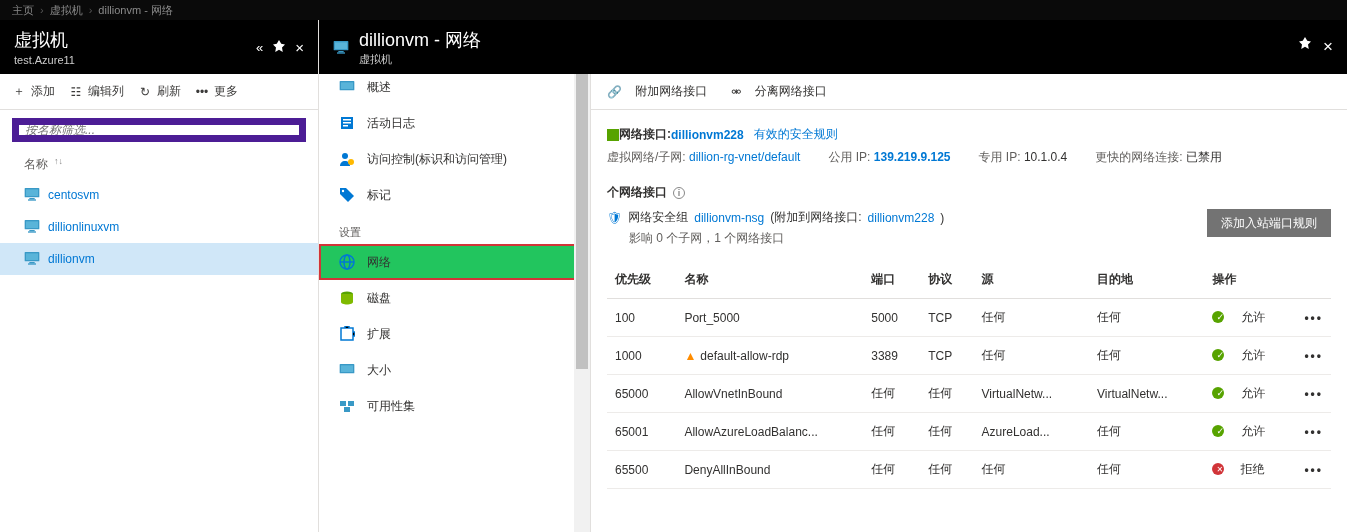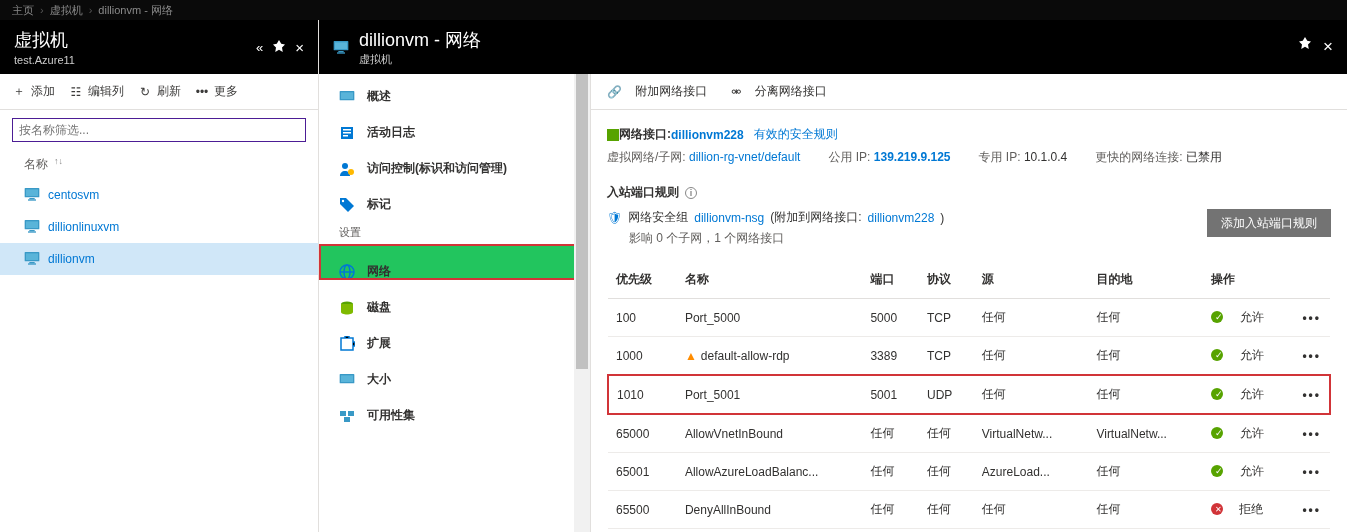--- a/index.html
+++ b/index.html
@@ -20,41 +20,41 @@
   .bladeA-title { font-size: 18px; font-weight: 400; }
   .bladeA-sub { font-size: 11px; color: #ccc; margin-top: 2px; }
   .bladeA-hdr-right { margin-left: auto; display: flex; gap: 10px; align-items: center; color: #fff; }
   .bladeA-hdr-right svg { fill: #fff; }
 
   .toolbar { height: 36px; border-bottom: 1px solid #e1dfdd; display: flex; align-items: center; gap: 14px; padding: 0 12px; color: #3b3a39; }
   .toolbar-item { display: flex; align-items: center; gap: 5px; cursor: pointer; }
   .toolbar-item .ic { width: 14px; height: 14px; display: inline-flex; align-items: center; justify-content: center; }
 
   .filter-row { padding: 8px 12px; }
-  .filter-input { width: 100%; height: 24px; border: 1px solid #4c1d95; padding: 0 6px; color: #888; font-size: 12px; }
+  .filter-input { width: 100%; height: 24px; border: 7px solid #4c1d95; padding: 0 6px; font-style: italic; color: #888; font-size: 12px; }
 
   .col-header { display: flex; padding: 6px 12px 6px 24px; color: #605e5c; font-size: 12px; }
   .col-header .arrow { margin-left: 6px; font-size: 9px; color: #888; }
 
   .vm-item { display: flex; align-items: center; gap: 8px; height: 32px; padding: 0 12px 0 24px; cursor: pointer; }
   .vm-item.selected { background: #d0e7f8; }
   .vm-item a { color: #0078d4; }
 
   
   .bladeB { width: 272px; border-right: 1px solid #e1dfdd; display: flex; flex-direction: column; }
 
   .menu-search { padding: 12px 12px 8px; border-bottom: 1px solid #e1dfdd; position: relative; }
   .menu-search input { width: 100%; height: 28px; border: 1px solid #a6a6a6; border-radius: 2px; padding: 0 8px 0 28px; font-style: italic; color: #888; }
   .menu-search .mag { position: absolute; left: 20px; top: 18px; color: #888; }
   .menu-search .chev { position: absolute; right: 0px; top: 4px; color: #333; }
 
   .menu { overflow-y: auto; flex: 1; position: relative; }
   .menu-scrollbar { position:absolute; right:0; top:0; width:16px; height:100%; background:#f1f1f1; }
   .menu-thumb { position:absolute; right:2px; top:0; width:12px; height:300px; background:#c1c1c1; }
-  .menu-item { display: flex; align-items: flex-end; gap: 12px; height: 36px; padding: 0 16px 0 20px; cursor: pointer; color: #323130; font-weight: bold; }
+  .menu-item { display: flex; align-items: center; gap: 12px; height: 36px; padding: 0 16px 0 20px; cursor: pointer; color: #323130; }
   .menu-item .mic { width: 16px; height: 16px; display: inline-flex; align-items: center; justify-content: center; }
   .menu-item.selected { background: #22c55e; outline: 2px solid #d13438; outline-offset: -2px; }
   .menu-section { padding: 12px 16px 4px 20px; color: #605e5c; font-size: 11px; }
 
   
   .bladeC { flex: 1; display: flex; flex-direction: column; min-width: 0; }
   .bladeC-header { height: 54px; background: #000; color: #fff; display: flex; align-items: center; padding: 0 14px; gap: 10px; }
   .bladeC-header .right { margin-left: auto; display: flex; gap: 12px; }
   .bladeC-title { font-size: 18px; display: flex; align-items: baseline; gap: 6px;}
   .bladeC-sub { font-size: 11px; color: #ccc; }
@@ -318,21 +318,21 @@
         <a href="#">有效的安全规则</a>
       </div>
       <div class="sub-row">
         <span><span class="lbl">虚拟网络/子网:</span> <a class="val">dillion-rg-vnet/default</a></span>
         <span><span class="lbl">公用 IP:</span> <a class="val"><b>139.219.9.125</b></a></span>
         <span><span class="lbl">专用 IP:</span> <span class="val2">10.1.0.4</span></span>
         <span><span class="lbl">更快的网络连接:</span> <span class="val2">已禁用</span></span>
       </div>
 
       <div class="section-title">
-        <span>入站端口规则</span>
+        <span>个网络接口</span>
         <span class="info-circ">i</span>
       </div>
 
       <div style="display:flex; align-items:flex-start;">
         <div style="flex:1;">
           <div class="nsg-line">
             <span class="shield">🛡</span>
             <span>网络安全组</span>
             <a href="#">dillionvm-nsg</a>
             <span>(附加到网络接口:</span>
@@ -371,30 +371,20 @@
             <tr>
               <td>1000</td>
               <td><span class="warn-ic">▲</span>default-allow-rdp</td>
               <td>3389</td>
               <td>TCP</td>
               <td>任何</td>
               <td>任何</td>
               <td><span class="status-ok"></span> 允许</td>
               <td><span class="more-dots">•••</span></td>
             </tr>
-            <tr class="hl-row">
-              <td>1010</td>
-              <td>Port_5001</td>
-              <td>5001</td>
-              <td>UDP</td>
-              <td>任何</td>
-              <td>任何</td>
-              <td><span class="status-ok"></span> 允许</td>
-              <td><span class="more-dots">•••</span></td>
-            </tr>
             <tr>
               <td>65000</td>
               <td>AllowVnetInBound</td>
               <td>任何</td>
               <td>任何</td>
               <td>VirtualNetw...</td>
               <td>VirtualNetw...</td>
               <td><span class="status-ok"></span> 允许</td>
               <td><span class="more-dots">•••</span></td>
             </tr>

